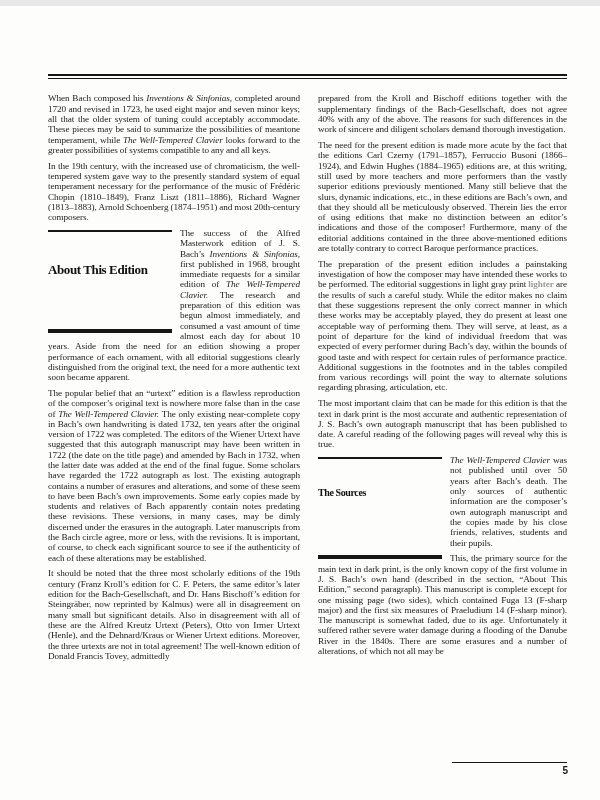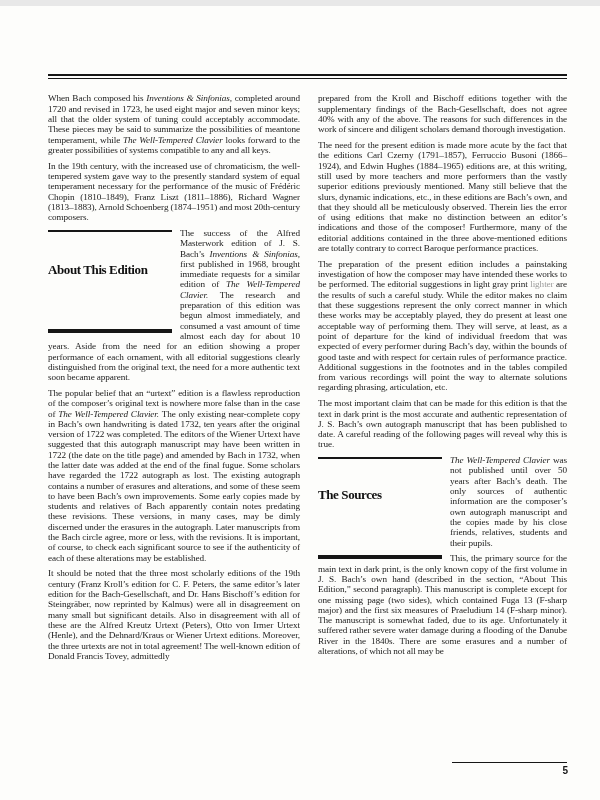--- a/index.html
+++ b/index.html
@@ -18,31 +18,31 @@
   .rule-double{height:2.4px;border-top:2.8px solid var(--rule);border-bottom:1.1px solid var(--rule);}
   .cols{display:flex;gap:18px;margin-top:14px;}
   .col{text-align:justify;}
   .col-left{width:252px;}
   .col-right{width:249px;}
   p.body{
     margin:0 0 5.5px 0;font-size:9.2px;line-height:10.3px;
     letter-spacing:-0.08px;word-spacing:-0.2px;text-align:justify;
   }
   p.body .it{font-style:italic;}
-  p.body .gray{color:var(--gray);}
+  p.body .gray{color:var(--gray);font-weight:bold;}
   .section{margin-top:5px;}
   .sect-box{
     float:left;box-sizing:border-box;width:124px;margin:2px 8px 2px 0;
     border-top:2px solid var(--rule);border-bottom:4.5px solid var(--rule);
     height:103px;padding-top:30px;
     font-family:Liberation Serif, serif;font-weight:700;
     font-size:13px;letter-spacing:-0.4px;color:#101010;text-align:left;
     white-space:nowrap;overflow:hidden;
   }
-  .sect-box.sources{height:102px;padding-top:28px;font-size:13px;}
+  .sect-box.sources{height:102px;padding-top:28px;font-size:10px;}
   .sub-head{
     clear:both;margin:8px 0 5px 0;font-weight:700;font-size:12.3px;
     letter-spacing:-0.1px;text-align:left;
   }
   .sub-head .num{margin-right:8px;}
   .sub-head sup{font-size:7px;font-weight:400;vertical-align:super;line-height:0;}
   .footer-rule{position:absolute;top:756px;right:33px;width:115px;border-top:1.4px solid var(--rule);}
   .page-num{
     position:absolute;top:759px;right:32px;
     font-family:"Liberation Sans", sans-serif;font-weight:700;font-size:10px;color:#161616;

